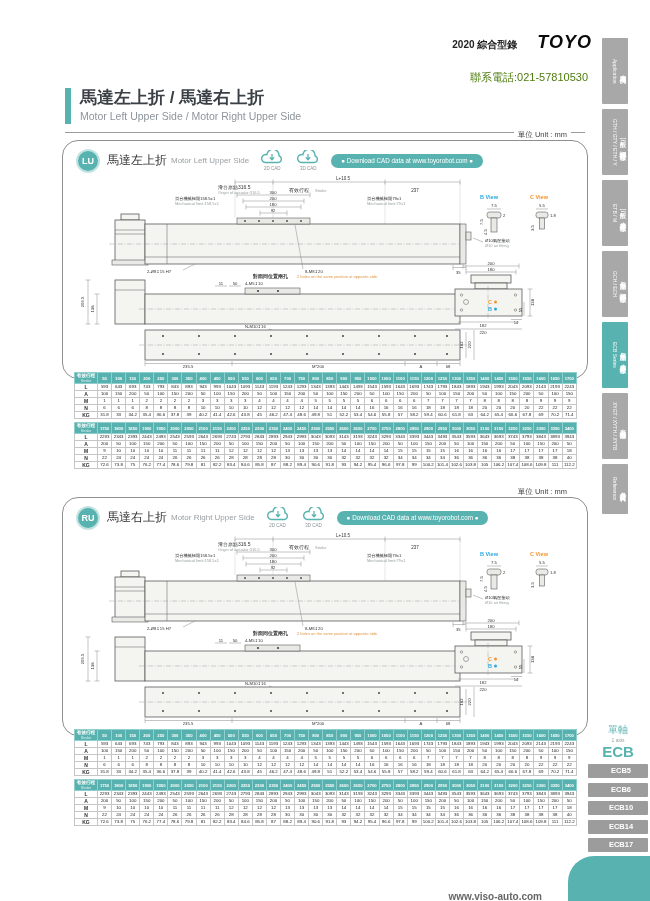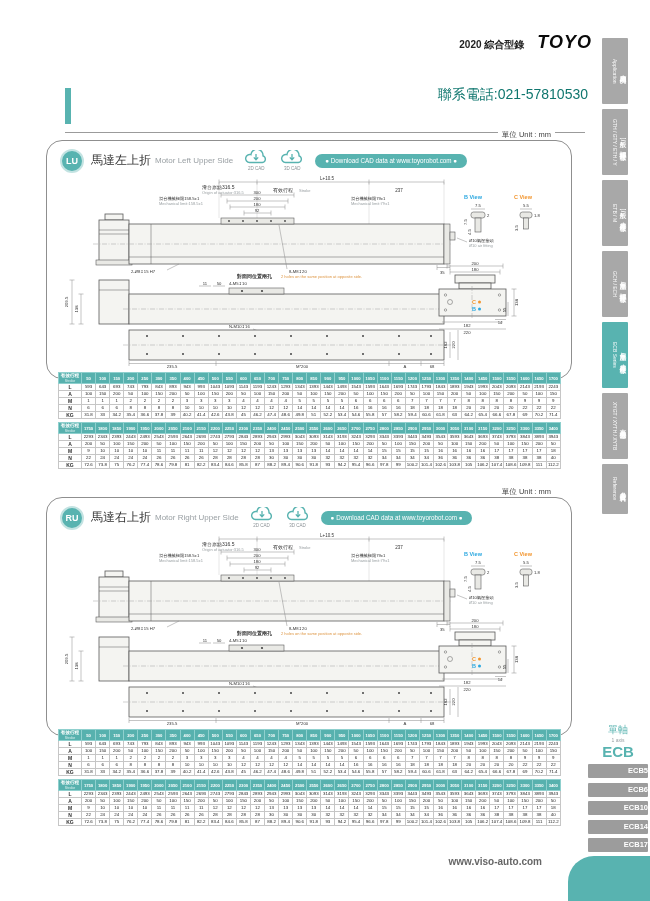--- a/index.html
+++ b/index.html
@@ -1,37 +1,37 @@
 <!DOCTYPE html>
 <html><head>
 <meta charset="utf-8">
 <style>
 *{margin:0;padding:0;box-sizing:border-box}
 html,body{width:650px;height:901px;background:#fff;font-family:"Liberation Sans",sans-serif;color:#333;overflow:hidden;position:relative}
 
-.top-brand{position:absolute;top:32px;right:58px;display:flex;align-items:baseline;gap:13px}
+.top-brand{position:absolute;top:32px;right:58px;display:flex;align-items:baseline;gap:20px}
 .catalog-label{font-size:10px;font-weight:bold;color:#222}
 .brand-logo{font-size:18px;font-weight:700;font-style:italic;letter-spacing:1px;color:#0a0a0a}
-.phone{position:absolute;top:86px;right:62px;font-size:14px;color:#0f766e}
+.phone{position:absolute;top:70px;right:62px;font-size:11px;color:#4d7c0f}
 
 .tab-rail{position:absolute;top:38px;right:22px;width:26px;display:flex;flex-direction:column;gap:5px}
 .side-tab{writing-mode:vertical-rl;height:66px;width:26px;background:#a8a8a8;color:#fff;text-align:center;padding:3px 1px;border-radius:1px;cursor:pointer}
 .side-tab.short{height:50px}
 .side-tab.active{background:#58b3b0}
 .side-tab .zh{font-size:6.5px;letter-spacing:1px;font-weight:bold}
 .side-tab .en{font-size:5px;opacity:.95}
 
 .title-wrap{position:absolute;left:65px;top:88px;width:520px}
 .title-row{display:flex}
 .title-bar{width:6px;height:36px;background:#58b3b0;margin-right:9px}
 .title-zh{font-size:17px;font-weight:bold;color:#3a4045;line-height:1.2}
 .title-en{font-size:10.5px;color:#8d949a;margin-top:2px}
 .title-rule{position:absolute;left:0;top:44px;width:520px;height:1px;background:#9b9b9b}
 
-.panel{position:absolute;left:46px;width:526px;height:239px;border:1.5px solid #8f8f8f;border-radius:16px;background:#fff}
+.panel{position:absolute;left:62px;width:526px;height:239px;border:1.5px solid #8f8f8f;border-radius:16px;background:#fff}
 .unit{position:absolute;top:-11px;right:16px;font-size:7.5px;color:#444;background:#fff;padding:0 4px}
 .sec-head{display:flex;align-items:center;padding:7px 12px 0 13px;height:32px}
 .badge{width:24px;height:24px;border-radius:50%;background:#58b3b0;border:2px solid #c3e3e2;color:#fff;font-size:9px;font-weight:bold;display:flex;align-items:center;justify-content:center;flex:0 0 auto}
 .sec-zh{font-size:12px;font-weight:normal;color:#333;margin-left:7px;white-space:nowrap}
 .sec-en{font-size:8px;color:#9aa0a4;margin-left:4px;white-space:nowrap}
 .cloud{display:inline-flex;flex-direction:column;align-items:center;margin-left:10px;cursor:pointer}
 .cloud-lab{font-size:4.5px;color:#8b9296;margin-top:1px}
 .pill{margin-left:10px;background:#58b3b0;color:#fff;font-size:6.3px;line-height:14px;height:14px;padding:0 10px;border-radius:7px;white-space:nowrap;cursor:pointer}
 .draw{display:block;margin:1px auto 0;width:502px;height:195px}
 
@@ -51,24 +51,24 @@
 .spec thead th.corner{width:23px}
 .corner div{font-size:4.6px;line-height:1.15}
 .corner .en{font-size:3.6px;font-weight:normal;color:#dff1f0}
 .spec tbody th.rowlab{background:#fff;color:#2f2f2f;font-size:5px;font-weight:bold;height:6.8px}
 .spec td{font-size:4.4px;color:#222;height:6.8px;line-height:1}
 
 .series-nav{position:absolute;right:2px;top:723px;width:60px;text-align:center}
 .series-zh{font-size:10px;font-weight:normal;color:#58b3b0}
 .series-axis{font-size:5px;color:#9aa0a4}
 .series-code{font-size:15px;font-weight:bold;color:#58b3b0;margin-bottom:4px}
-.series-btn{height:14px;background:#9c9c9c;color:#fff;font-size:7.5px;font-weight:bold;text-align:right;padding:2px 0 0 6px;margin-bottom:4.5px;border-radius:1px;cursor:pointer}
+.series-btn{height:14px;background:#9c9c9c;color:#fff;font-size:7.5px;font-weight:bold;text-align:center;padding:2px 0 0 6px;margin-bottom:4.5px;border-radius:1px;cursor:pointer}
 .series-btn.active{background:#58b3b0}
 
-.website{position:absolute;top:856px;right:108px;font-size:10px;font-weight:bold;color:#666}
+.website{position:absolute;top:891px;right:108px;font-size:10px;font-weight:bold;color:#666}
 .footer-corner{position:absolute;right:0;bottom:0;width:82px;height:45px;background:#58b3b0;border-top-left-radius:26px}
 </style>
 </head>
 <body>
 
 <div class="top-brand">
   <span class="catalog-label">2020 綜合型錄</span>
   <span class="brand-logo">TOYO</span>
 </div>
 <div class="phone">聯系電話:021-57810530</div>
@@ -101,20 +101,22 @@
   <div class="side-tab short">
       <div class="zh">參考資料</div>
       <div class="en">Reference</div>
     </div>
 </div>
 
 <div class="title-wrap">
   <div class="title-row">
     <div class="title-bar"></div>
     <div>
+      <div class="title-zh">馬達左上折 / 馬達右上折</div>
+      <div class="title-en">Motor Left Upper Side / Motor Right Upper Side</div>
     </div>
   </div>
   <div class="title-rule"></div>
 </div>
 
 <section class="panel" style="top:140px">
   <span class="unit">單位 Unit : mm</span>
   <div class="sec-head">
     <span class="badge">LU</span>
     <span class="sec-zh">馬達左上折</span>

